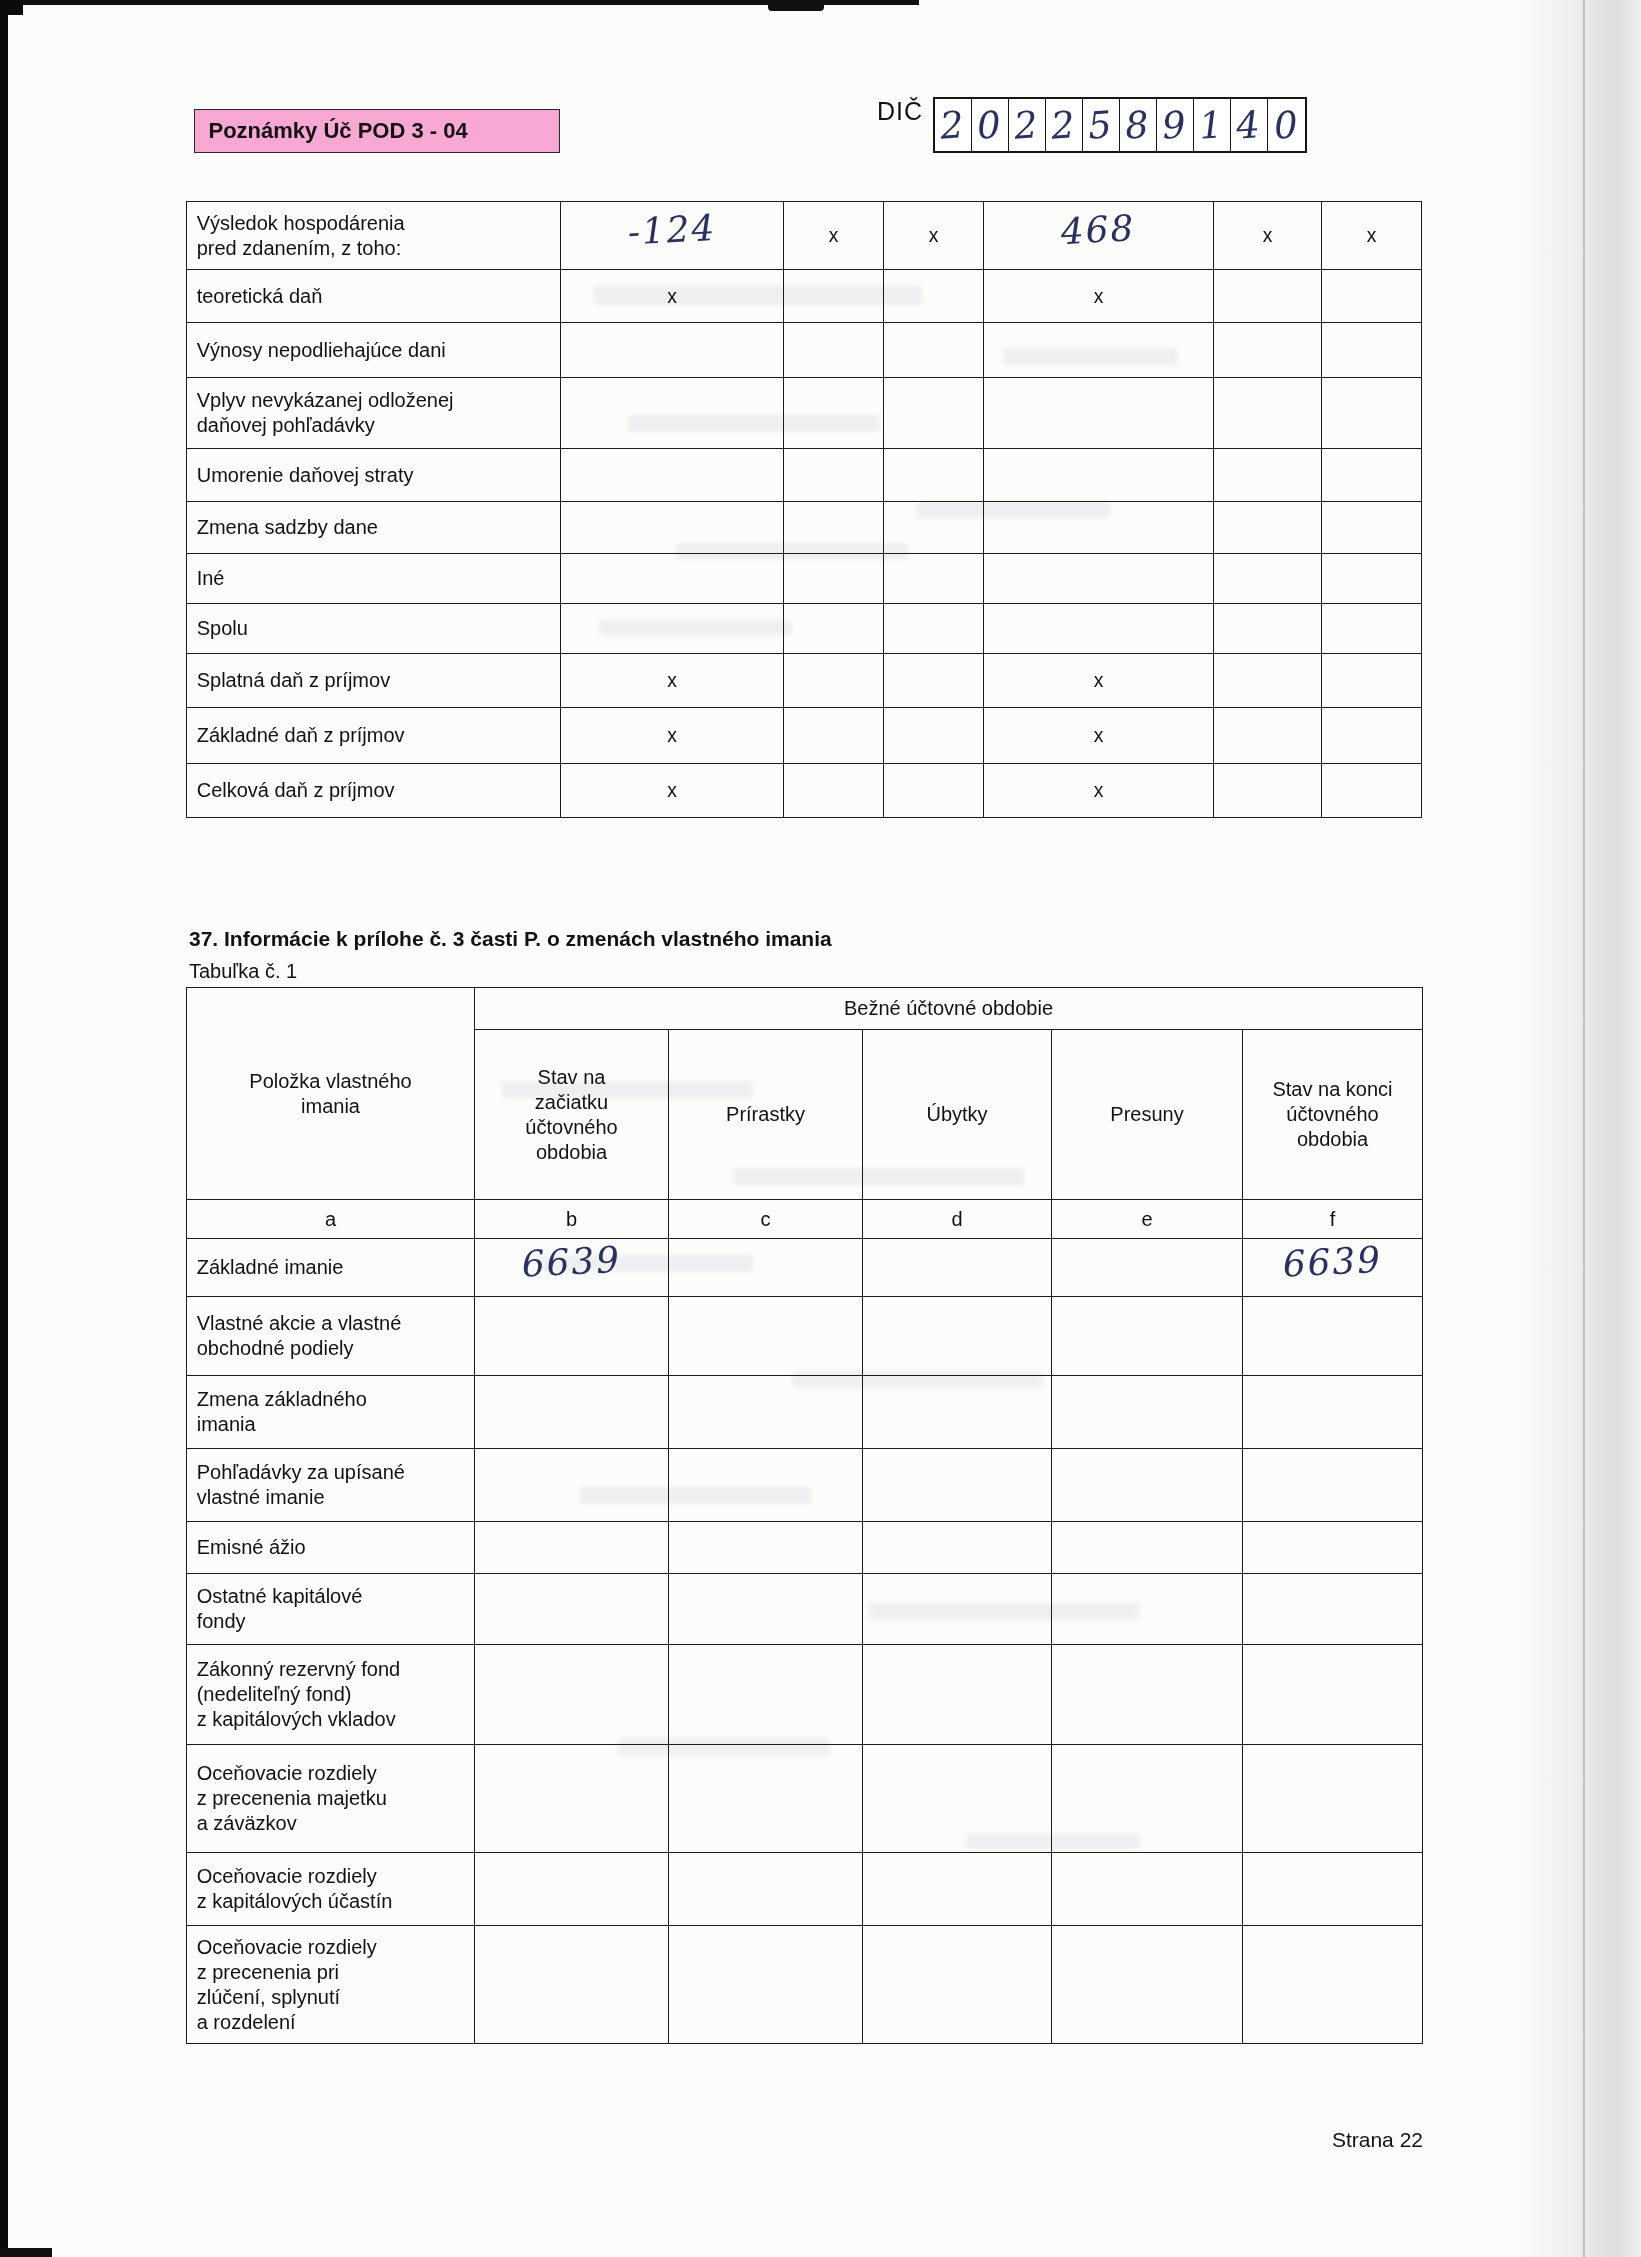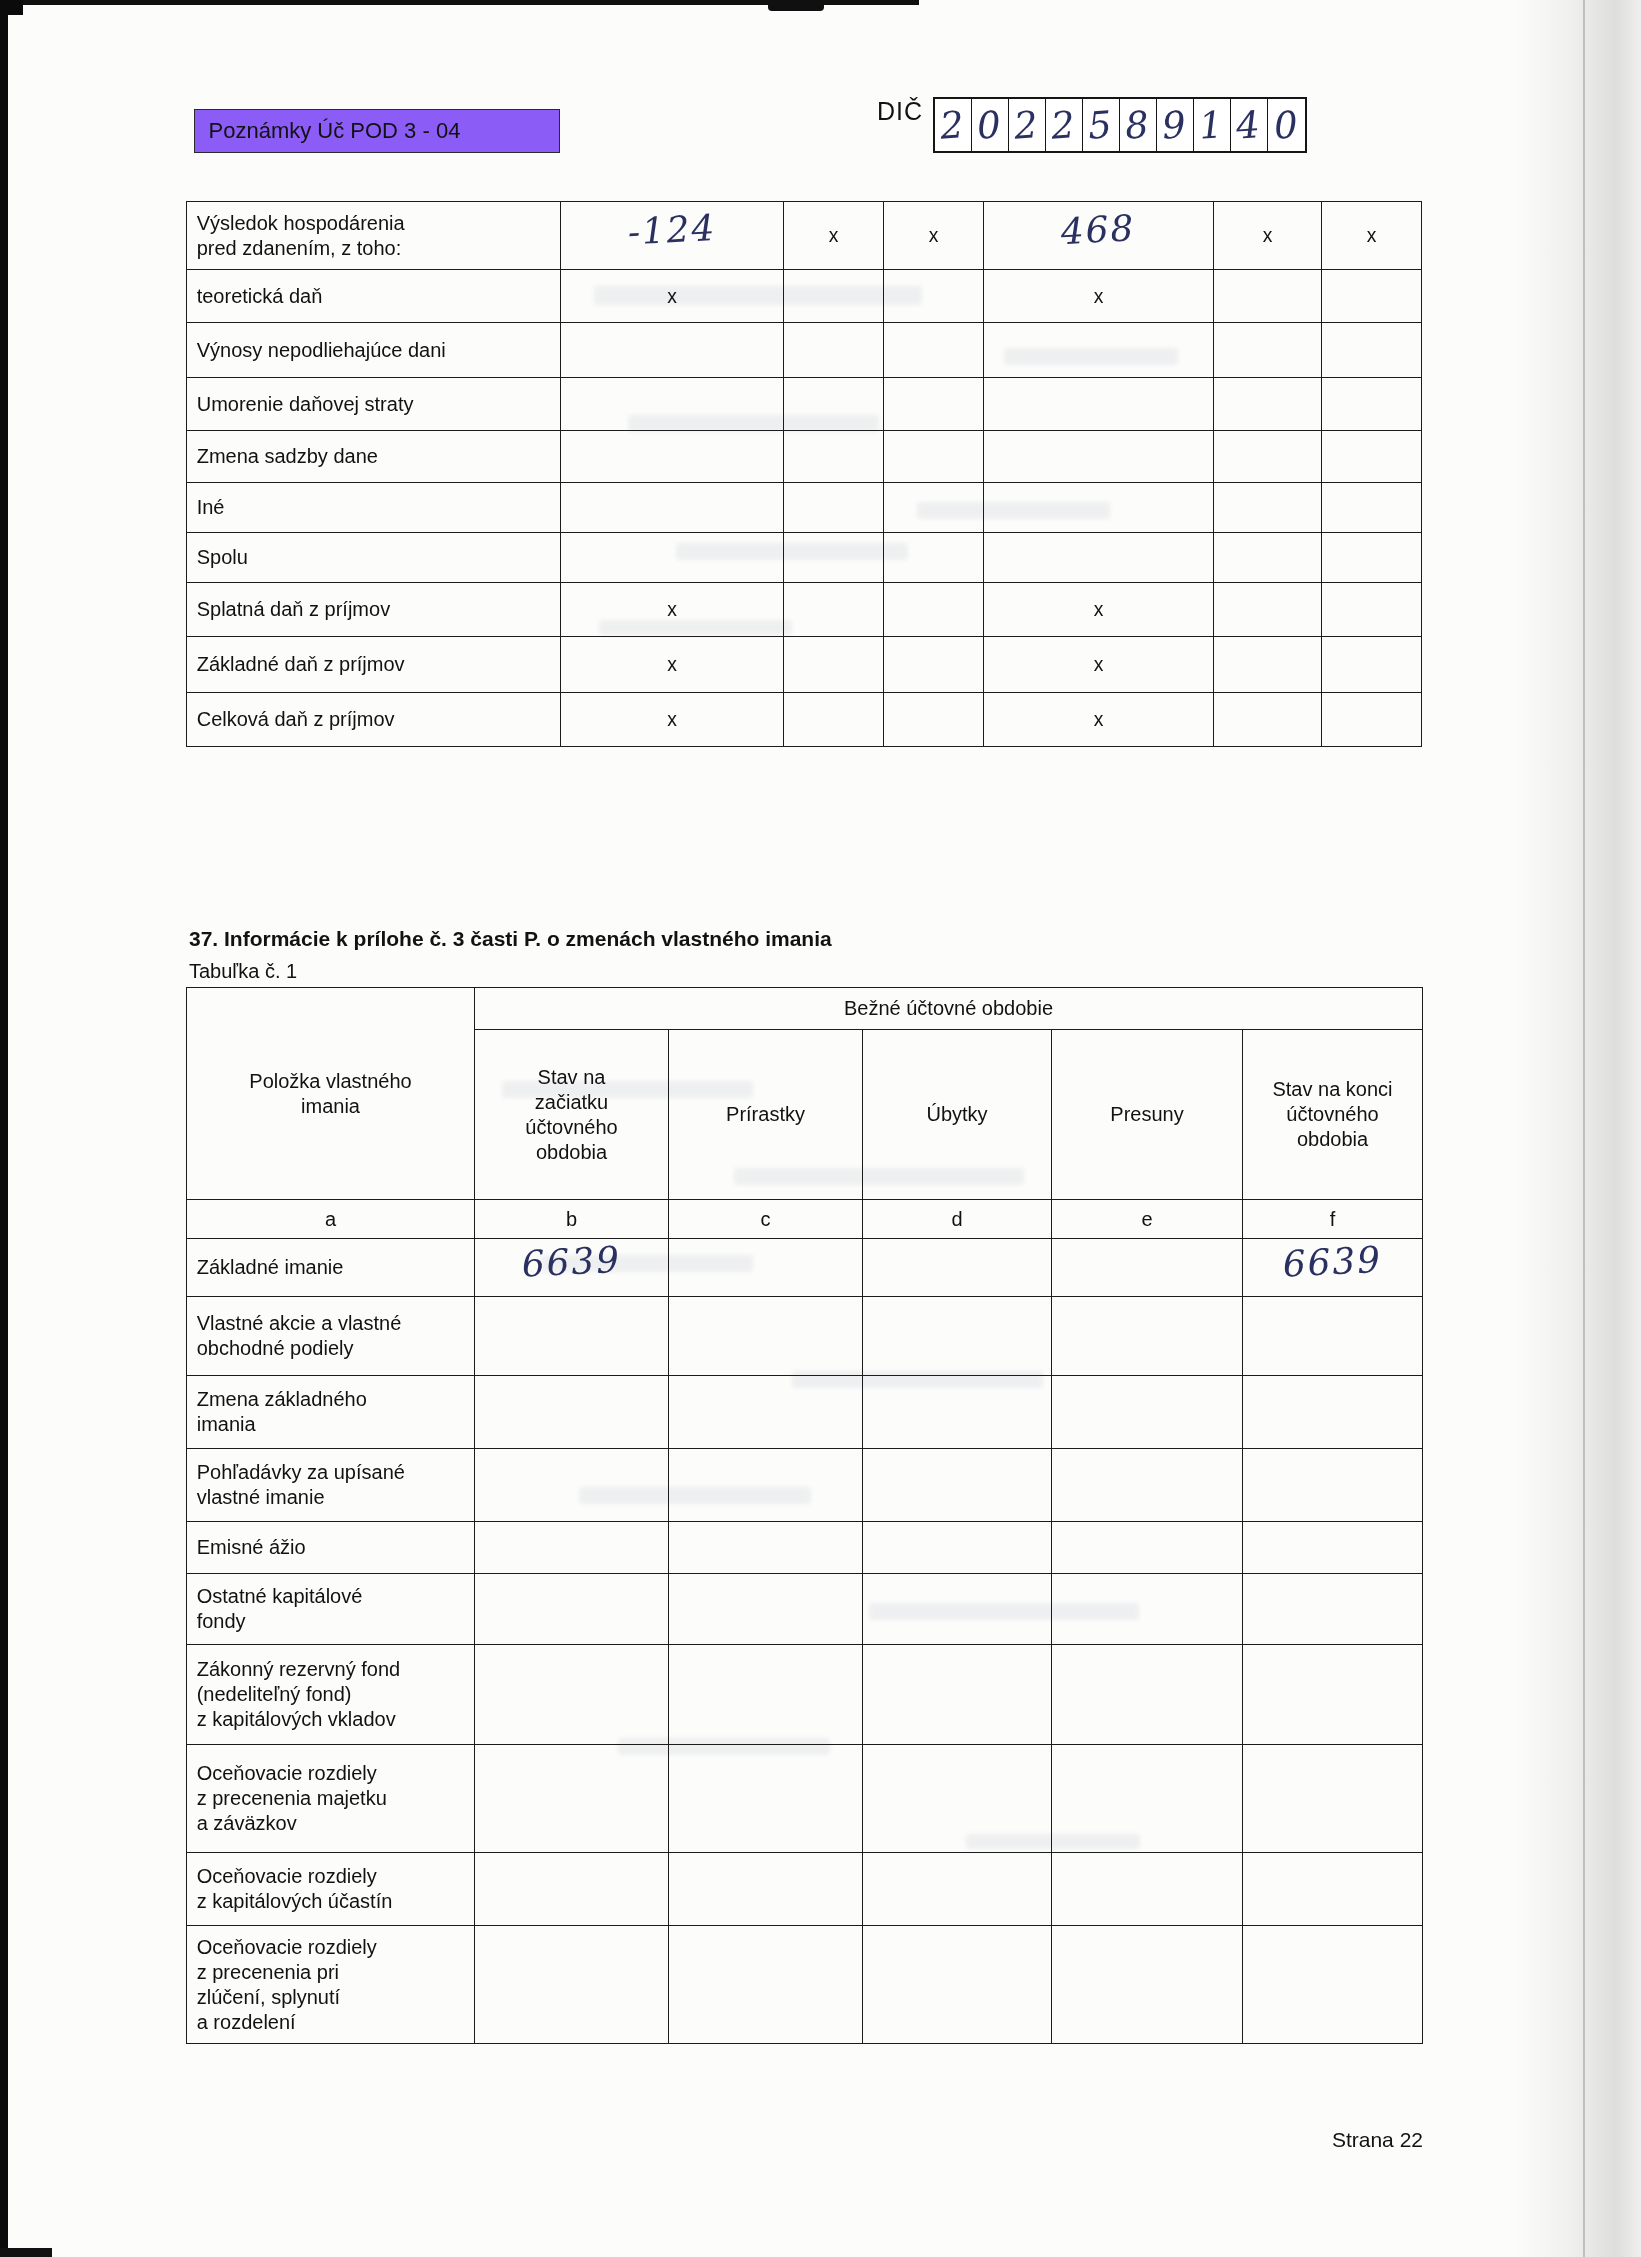--- a/index.html
+++ b/index.html
@@ -22,21 +22,21 @@
     background:linear-gradient(to right, rgba(0,0,0,0) 0%, rgba(0,0,0,0.05) 45%, rgba(0,0,0,0.12) 80%, rgba(0,0,0,0.05) 100%);
   }
   .scan-right-line { position:absolute; right:56px; top:0; width:1.9px; height:100%; background:rgba(0,0,0,0.18); }
   .bleed {
     position:absolute; background:#4a5668; opacity:0.07; filter:blur(1.9px); border-radius:2.9px;
   }
   
   .form-label-box {
     position:absolute; left:194px; top:109px; width:366px; height:44px;
     border:1.9px solid #2a2a2a; display:flex; align-items:center; padding-left:13.5px;
-    font-size:22px; background:#8b5cf6;
+    font-size:22px; background:#f9a8d4;font-weight:bold;
   }
   .dic-wrap { position:absolute; left:877px; top:97px; display:flex; align-items:flex-start; }
   .dic-label { font-size:25px; margin-right:9.7px; letter-spacing:1px; }
   .dic-boxes { display:flex; border:2.9px solid #151515; background:#fff; }
   .dic-box {
     width:37px; height:52px; border-right:1.9px solid #151515;
     display:flex; align-items:center; justify-content:center; overflow:visible;
   }
   .dic-box:last-child { border-right:none; }
   
@@ -155,20 +155,30 @@
         <td class="lbl">teoretická daň</td>
         <td class="cell"><span class="xmark">x</span></td>
         <td class="cell"></td>
         <td class="cell"></td>
         <td class="cell"><span class="xmark">x</span></td>
         <td class="cell"></td>
         <td class="cell"></td>
       </tr>
       <tr style="height: 55px;">
         <td class="lbl">Výnosy nepodliehajúce dani</td>
+        <td class="cell"></td>
+        <td class="cell"></td>
+        <td class="cell"></td>
+        <td class="cell"></td>
+        <td class="cell"></td>
+        <td class="cell"></td>
+      </tr>
+      <tr style="height: 71px;">
+        <td class="lbl">Vplyv nevykázanej odloženej
+daňovej pohľadávky</td>
         <td class="cell"></td>
         <td class="cell"></td>
         <td class="cell"></td>
         <td class="cell"></td>
         <td class="cell"></td>
         <td class="cell"></td>
       </tr>
       <tr style="height: 53px;">
         <td class="lbl">Umorenie daňovej straty</td>
         <td class="cell"></td>

